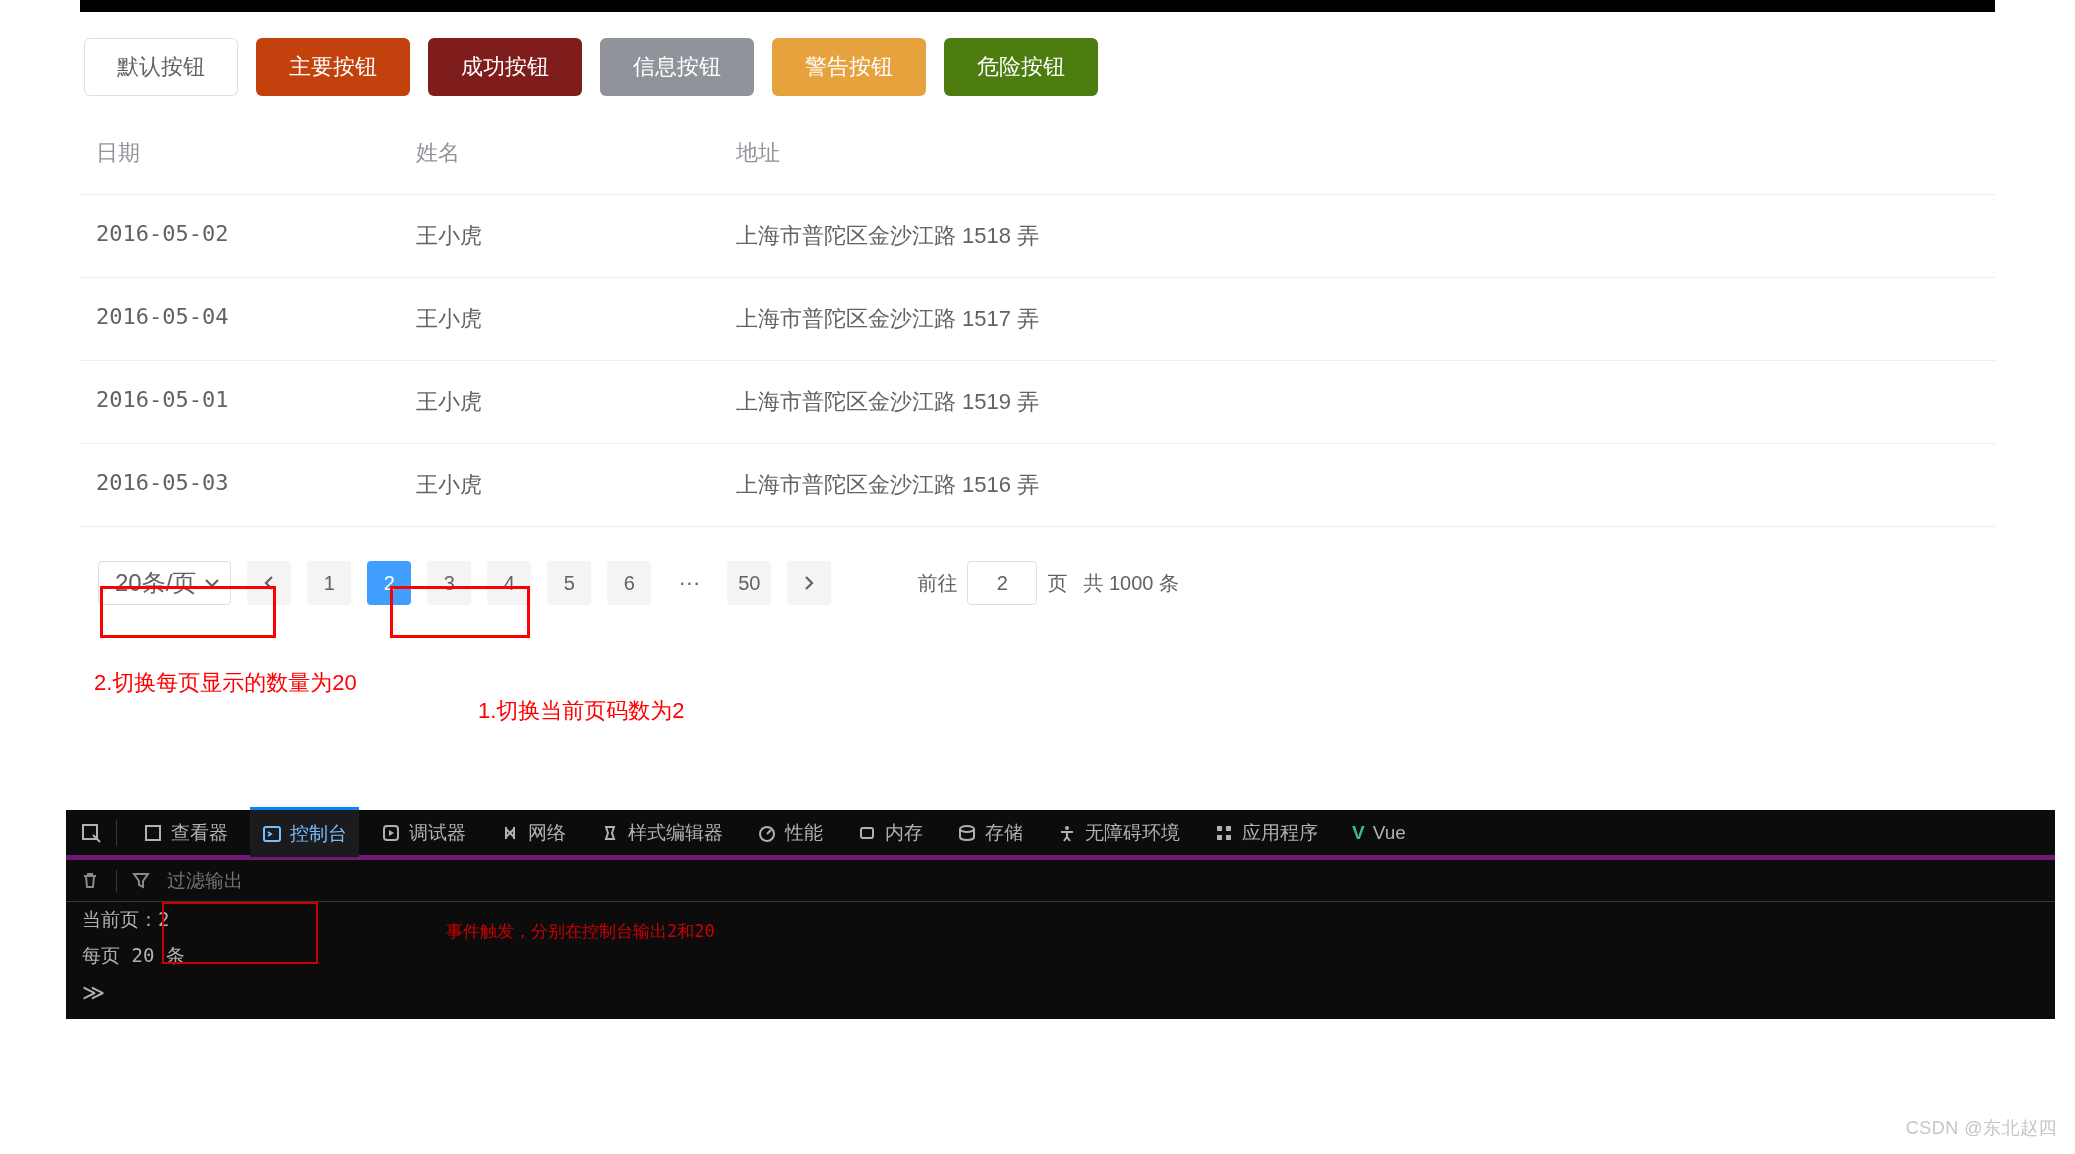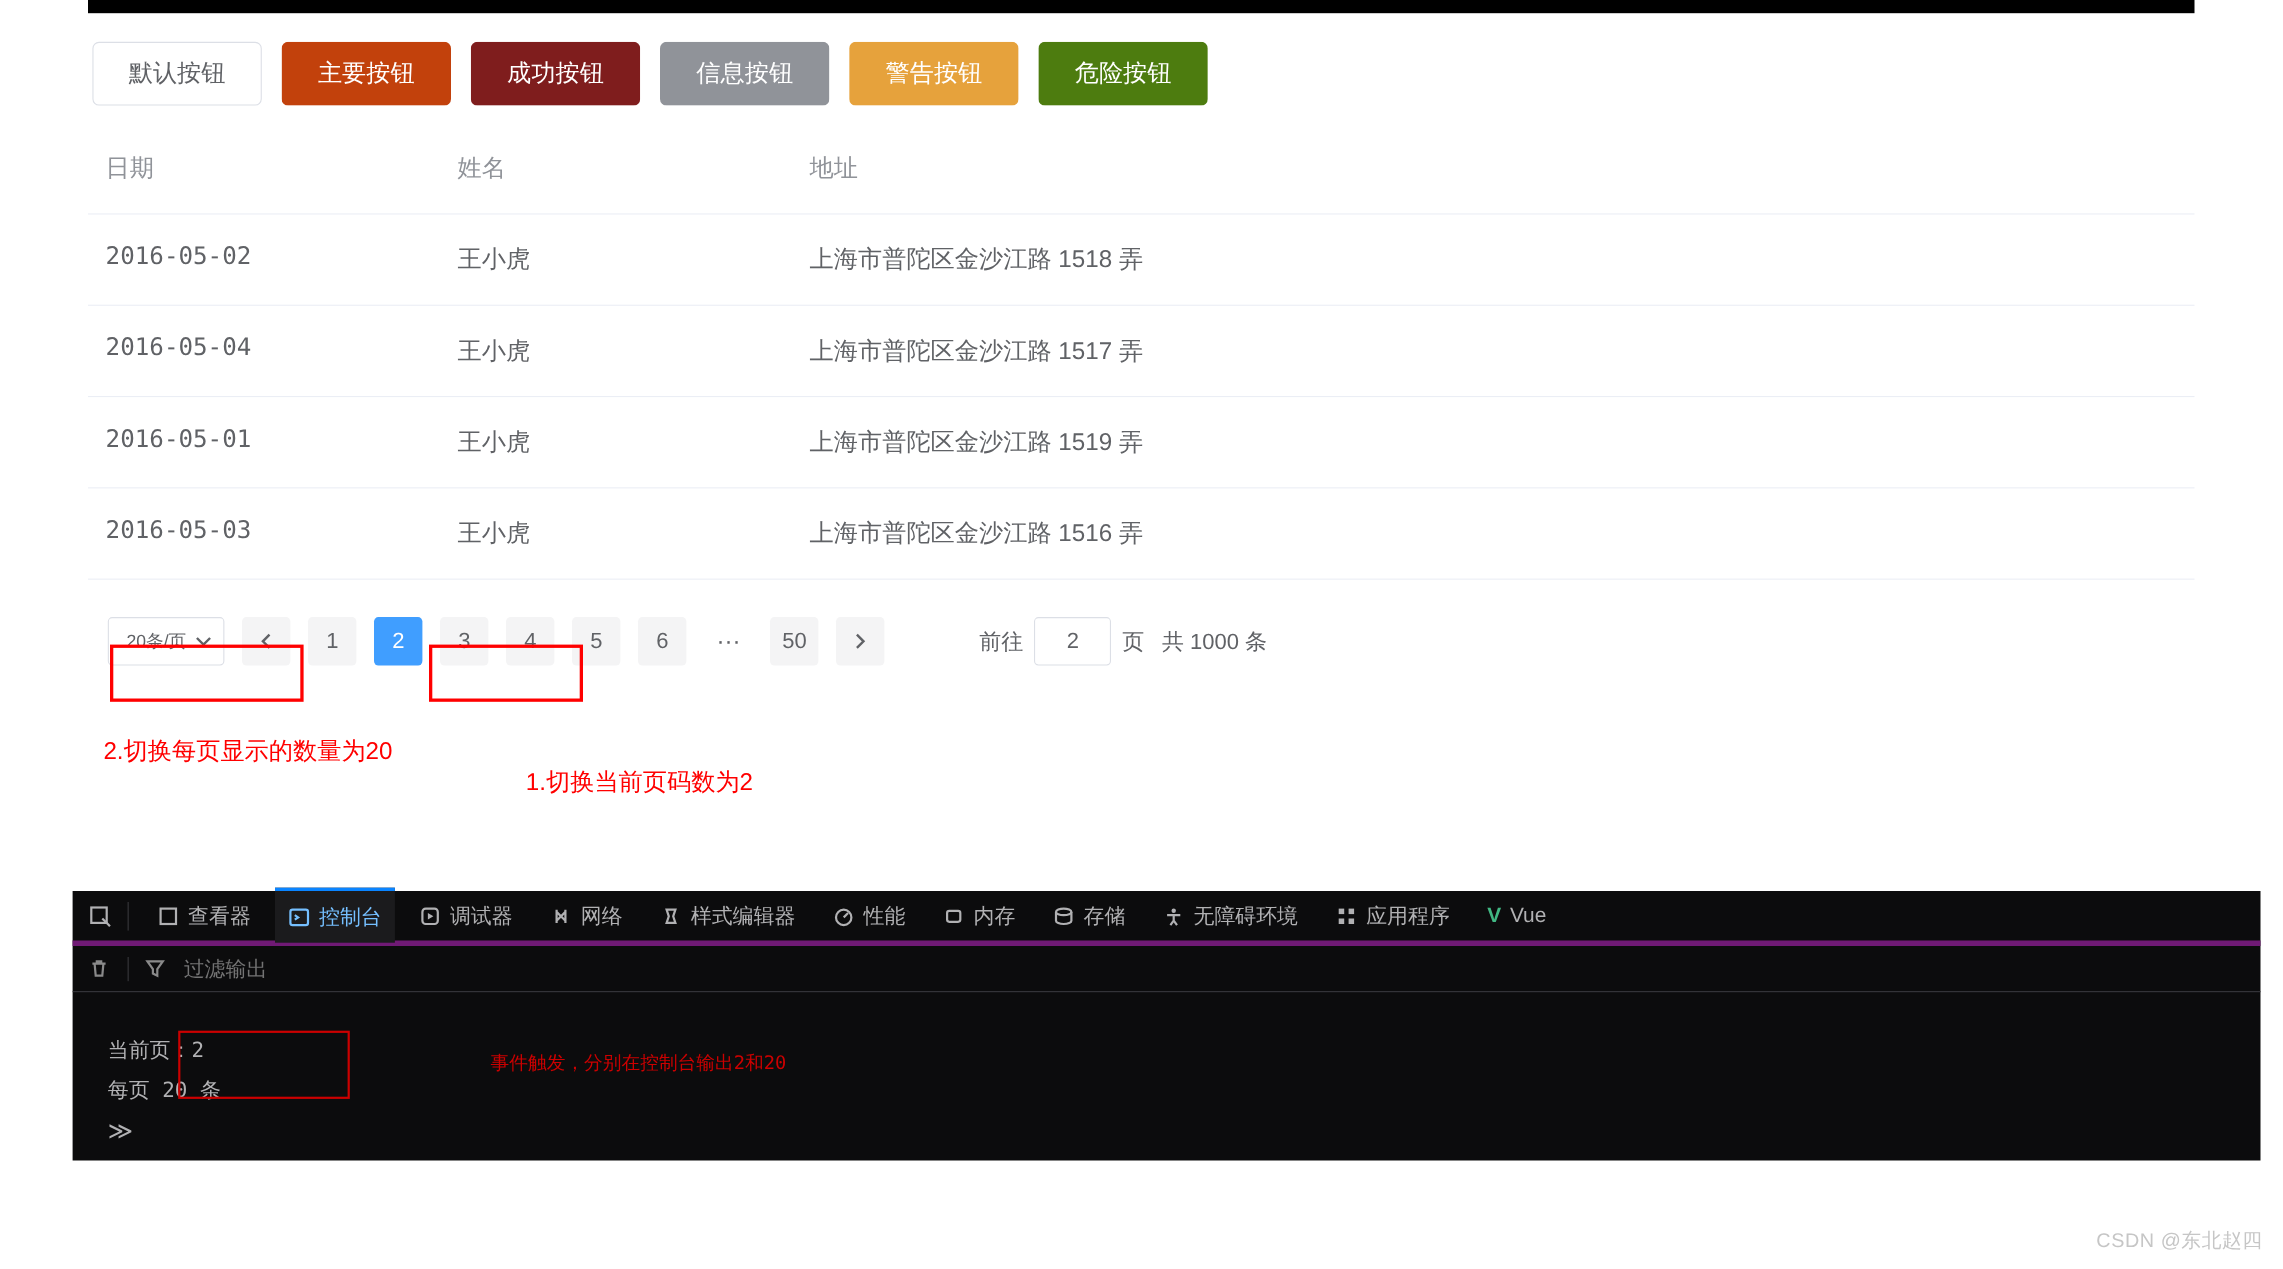--- a/index.html
+++ b/index.html
@@ -26,42 +26,42 @@
   .el-table { width:100%; font-size:22px; color:#606266; }
   .el-table .th, .el-table .td { padding:26px 16px; border-bottom:1px solid #ebeef5; }
   .el-table .hdr { display:flex; color:#909399; font-weight:500; }
   .el-table .row { display:flex; }
   .col-date { width:320px; flex:0 0 320px; font-family: Menlo, Consolas, monospace, "Microsoft YaHei"; }
   .col-name { width:320px; flex:0 0 320px; }
   .col-addr { flex:1 1 auto; }
 
   
   .pager-wrap { display:flex; align-items:center; gap:16px; margin-top:26px; padding-left:18px; font-size:20px; color:#606266; position:relative; height:60px; }
-  .sizes-select { height:44px; padding:0 34px 0 16px; border:1px solid #dcdfe6; border-radius:4px; display:flex; align-items:center; color:#606266; position:relative; font-size:16px; }
+  .sizes-select { height:44px; padding:0 34px 0 16px; border:1px solid #dcdfe6; border-radius:4px; display:flex; align-items:center; color:#606266; position:relative; font-size:24px; }
   .sizes-select svg { position:absolute; right:10px; top:50%; transform:translateY(-50%); }
   .pg-btn { width:44px; height:44px; background:#f4f4f5; color:#606266; display:flex; align-items:center; justify-content:center; border-radius:4px; font-size:20px; cursor:pointer; }
   .pg-btn.active { background:#409eff; color:#fff; }
   .pg-ellipsis { width:44px; height:44px; display:flex; align-items:center; justify-content:center; color:#606266; font-size:22px; }
   .jump { display:flex; align-items:center; gap:10px; margin-left:70px; font-size:20px; color:#606266; }
   .jump input { width:70px; height:44px; border:1px solid #dcdfe6; border-radius:4px; text-align:center; font-size:20px; color:#606266; }
   .chev { stroke:#606266; stroke-width:2.2; fill:none; }
 
   
   .redbox { position:absolute; border:3px solid #ff0000; pointer-events:none; }
   .redtxt { position:absolute; color:#ff0000; font-size:22px; white-space:nowrap; }
 
   
   .devtools { position:absolute; left:66px; right:20px; top:810px; background:#0c0c0d; color:#b1b1b3; font-size:19px; }
   .dt-tabs { height:50px; display:flex; align-items:center; gap:10px; padding:0 14px; border-bottom:5px solid #701a75; }
   .dt-tabs .sep { width:1px; height:26px; background:#38383d; margin:0 4px; }
   .dt-tab { display:flex; align-items:center; gap:8px; padding:0 12px; height:50px; cursor:pointer; white-space:nowrap; }
   .dt-tab.active { color:#75bfff; border-top:3px solid #0a84ff; margin-top:-1px; background:#1b1b1d; }
   .vue-logo { color:#41b883; font-weight:700; }
   .dt-filterbar { height:42px; display:flex; align-items:center; gap:14px; padding:0 14px; border-bottom:1px solid #38383d; color:#737373; }
-  .dt-console { padding:0 0 8px 16px; font-family: Menlo, Consolas, monospace; font-size:19px; position:relative;margin-top:35px; }
+  .dt-console { padding:0 0 8px 0; font-family: Menlo, Consolas, monospace; font-size:19px; position:relative; }
   .log-line { padding:5px 16px; color:#b1b1b3; }
   .dt-prompt { padding:6px 16px; color:#b1b1b3; font-size:22px; }
   .dt-redbox { position:absolute; border:2px solid #cc0000; pointer-events:none; }
   .dt-redtxt { position:absolute; color:#cc0000; font-size:17px; white-space:nowrap; }
   .ic { display:inline-flex; width:22px; height:22px; }
 
   
   .wm { position:absolute; right:18px; bottom:14px; font-size:18px; color:#c6c6c6; letter-spacing:0.5px; }
 </style>
 </head>

